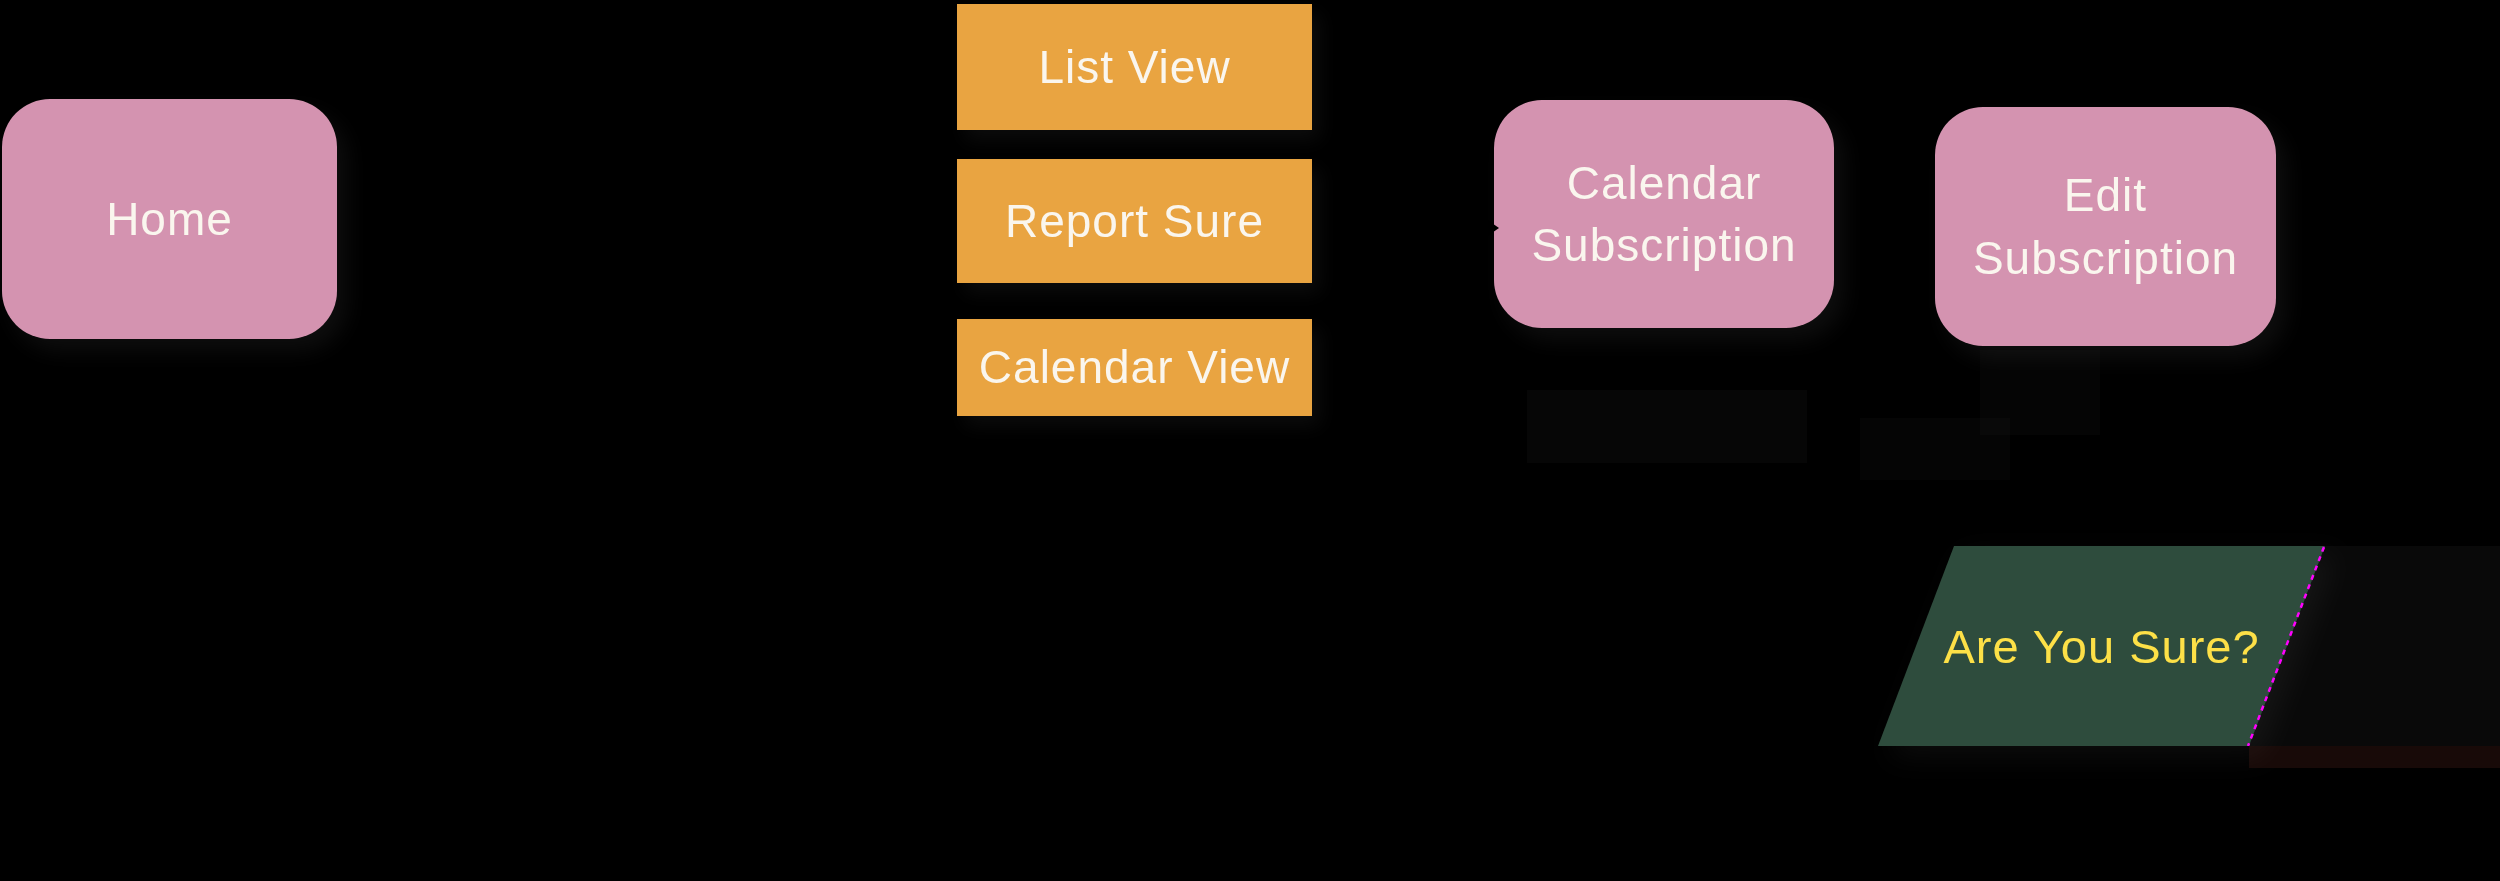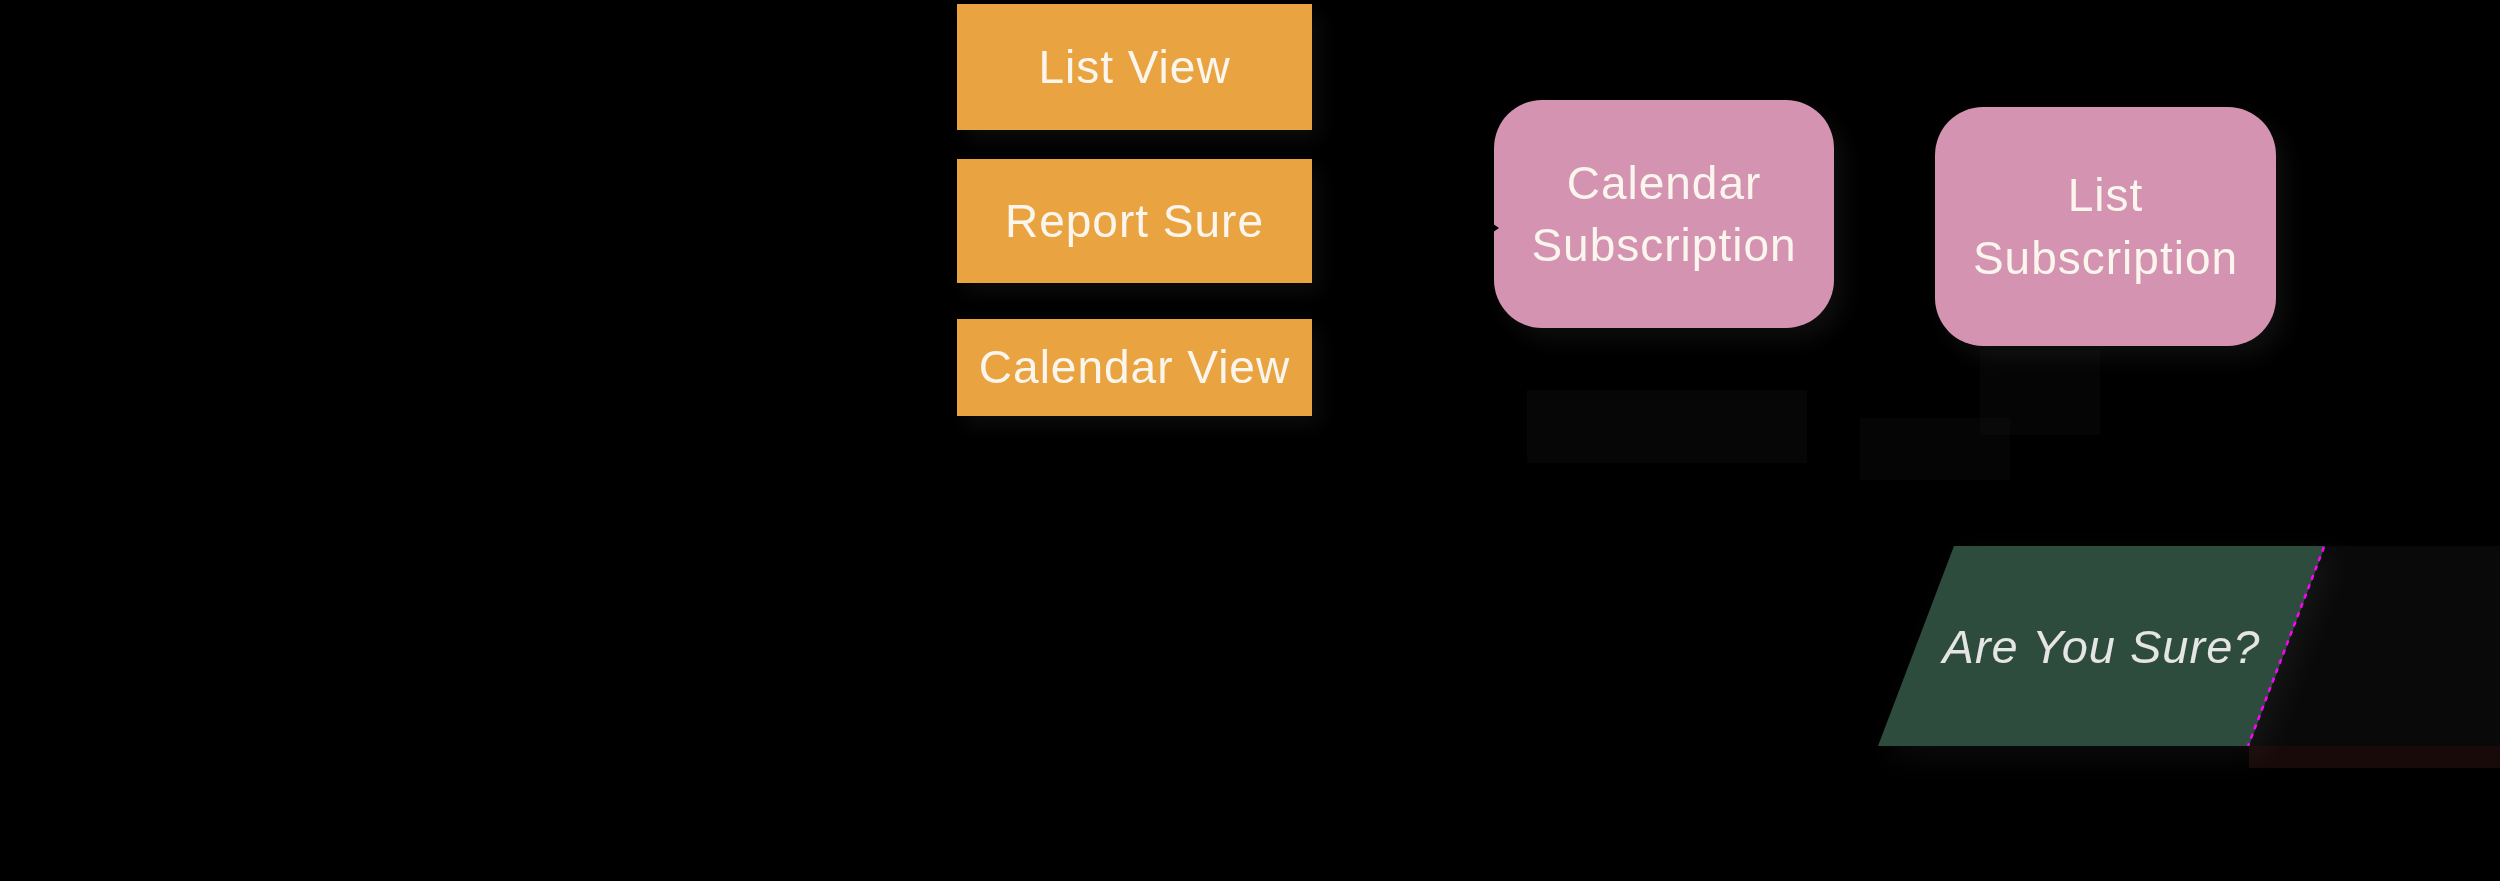--- a/index.html
+++ b/index.html
@@ -45,21 +45,21 @@
     width: 447px; height: 200px;
   }
   .para-wrap svg {
     position: absolute; left: 0; top: 0;
     filter: drop-shadow(12px 10px 14px rgba(150,150,150,0.08));
   }
   .para-label {
     position: absolute;
     left: 0; top: 0; width: 447px; height: 200px;
     display: flex; align-items: center; justify-content: center;
-    color: #e5e5e5; font-size: 47px; letter-spacing: 1px; font-style: italic;
+    color: #fde047; font-size: 47px; letter-spacing: 1px;
   }
   
   .arrow-notch {
     position: absolute;
     left: 1486px; top: 219px;
     width: 0; height: 0;
     border-top: 9px solid transparent;
     border-bottom: 9px solid transparent;
     border-left: 13px solid #000000;
   }
@@ -76,32 +76,33 @@
   }
   .faint-under-selected { left: 1527px; top: 390px; width: 280px; height: 73px; background: rgba(255,255,255,0.022); }
   .faint-under-edit-1   { left: 1860px; top: 418px; width: 150px; height: 62px; background: rgba(255,255,255,0.02); }
   .faint-under-edit-2   { left: 1980px; top: 350px; width: 120px; height: 85px; background: rgba(255,255,255,0.02); }
 </style>
 </head>
 <body>
 
 <div id="canvas">
 
+  <div class="node rounded node-home" style="background: rgb(212, 147, 176);">Home</div>
 
   <div class="node rect node-list-view" style="background: rgb(233, 164, 65);">List View</div>
 
   <div class="node rect node-report-view" style="background: rgb(233, 164, 65);">Report Sure</div>
 
   <div class="node rect node-calendar-view" style="background: rgb(233, 164, 65);">Calendar View</div>
 
   <div class="node rounded node-selected-sub" style="background: rgb(212, 147, 176);">Calendar Subscription</div>
 
   <div class="arrow-notch"></div>
 
-  <div class="node rounded node-edit-sub" style="background: rgb(212, 147, 176);">List Subscription</div>
+  <div class="node rounded node-edit-sub" style="background: rgb(212, 147, 176);">Edit Subscription</div>
 
   <div class="para-wrap">
     <svg width="447" height="200" viewBox="0 0 447 200">
       <polygon points="76,0 447,0 371,200 0,200" fill="#2e4c3d"></polygon>
       <line x1="446" y1="1" x2="370" y2="200" stroke-width="2.5" stroke-dasharray="5 5" stroke="#ff00ff"></line>
     </svg>
     <div class="para-label">Are You Sure?</div>
   </div>
 
   <div class="faint faint-right-of-para"></div>

